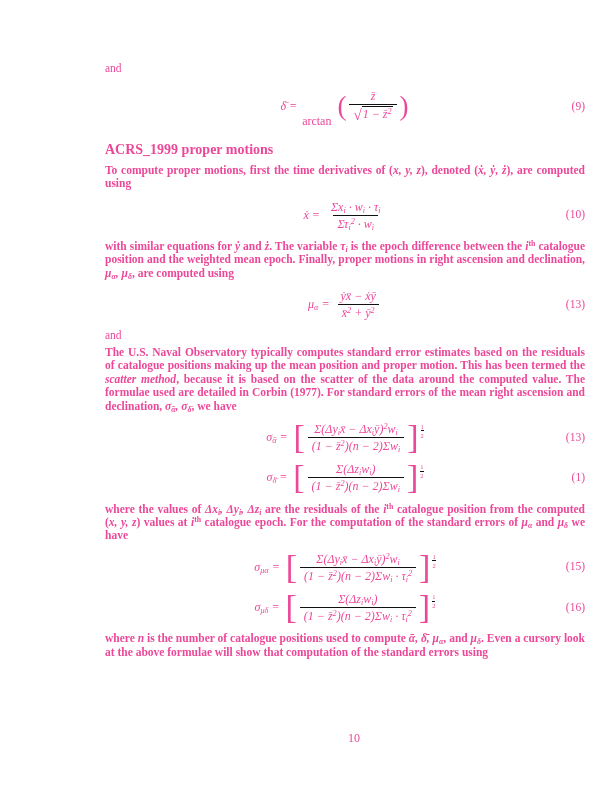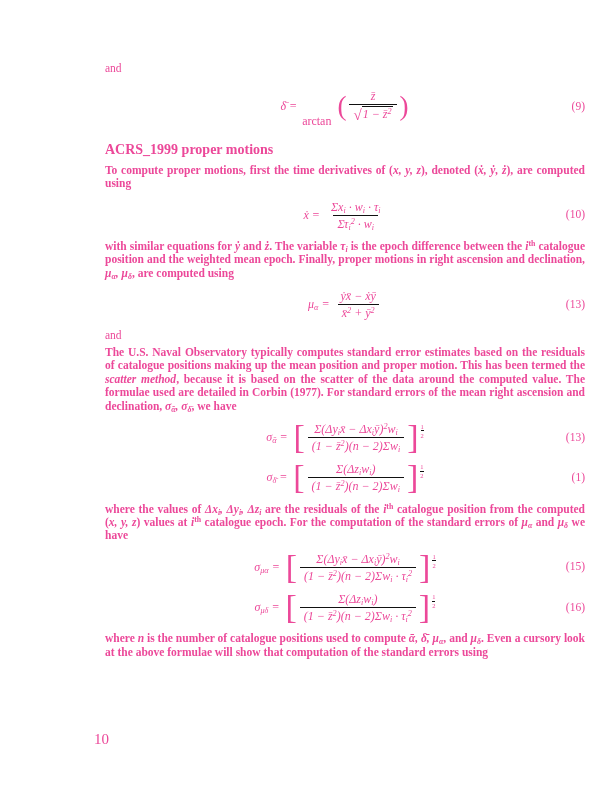--- a/index.html
+++ b/index.html
@@ -37,22 +37,22 @@
   
   .bigp{font-style:normal;font-size:27px;font-weight:400;line-height:0.9;margin:0 1px;}
   .bigb{font-style:normal;font-size:34px;font-weight:400;line-height:0.85;margin:0 1px;}
 
   
   .half{display:inline-flex;flex-direction:column;align-items:center;
         align-self:flex-start;margin-top:1px;margin-left:1px;
         font-size:6.5px;line-height:1.15;font-style:normal;}
   .half .hd{border-top:1px solid #111;padding-top:0.5px;}
 
-  .pageno{position:absolute;left:94px;top:731px;width:480px;text-align:left;
-          font-size:15px;}
+  .pageno{position:absolute;left:114px;top:731px;width:480px;text-align:center;
+          font-size:12px;}
 </style>
 </head>
 <body>
 
 <div class="page">
   <div class="content">
 
     <p class="word-line">and</p>
 
     <div class="eq">

